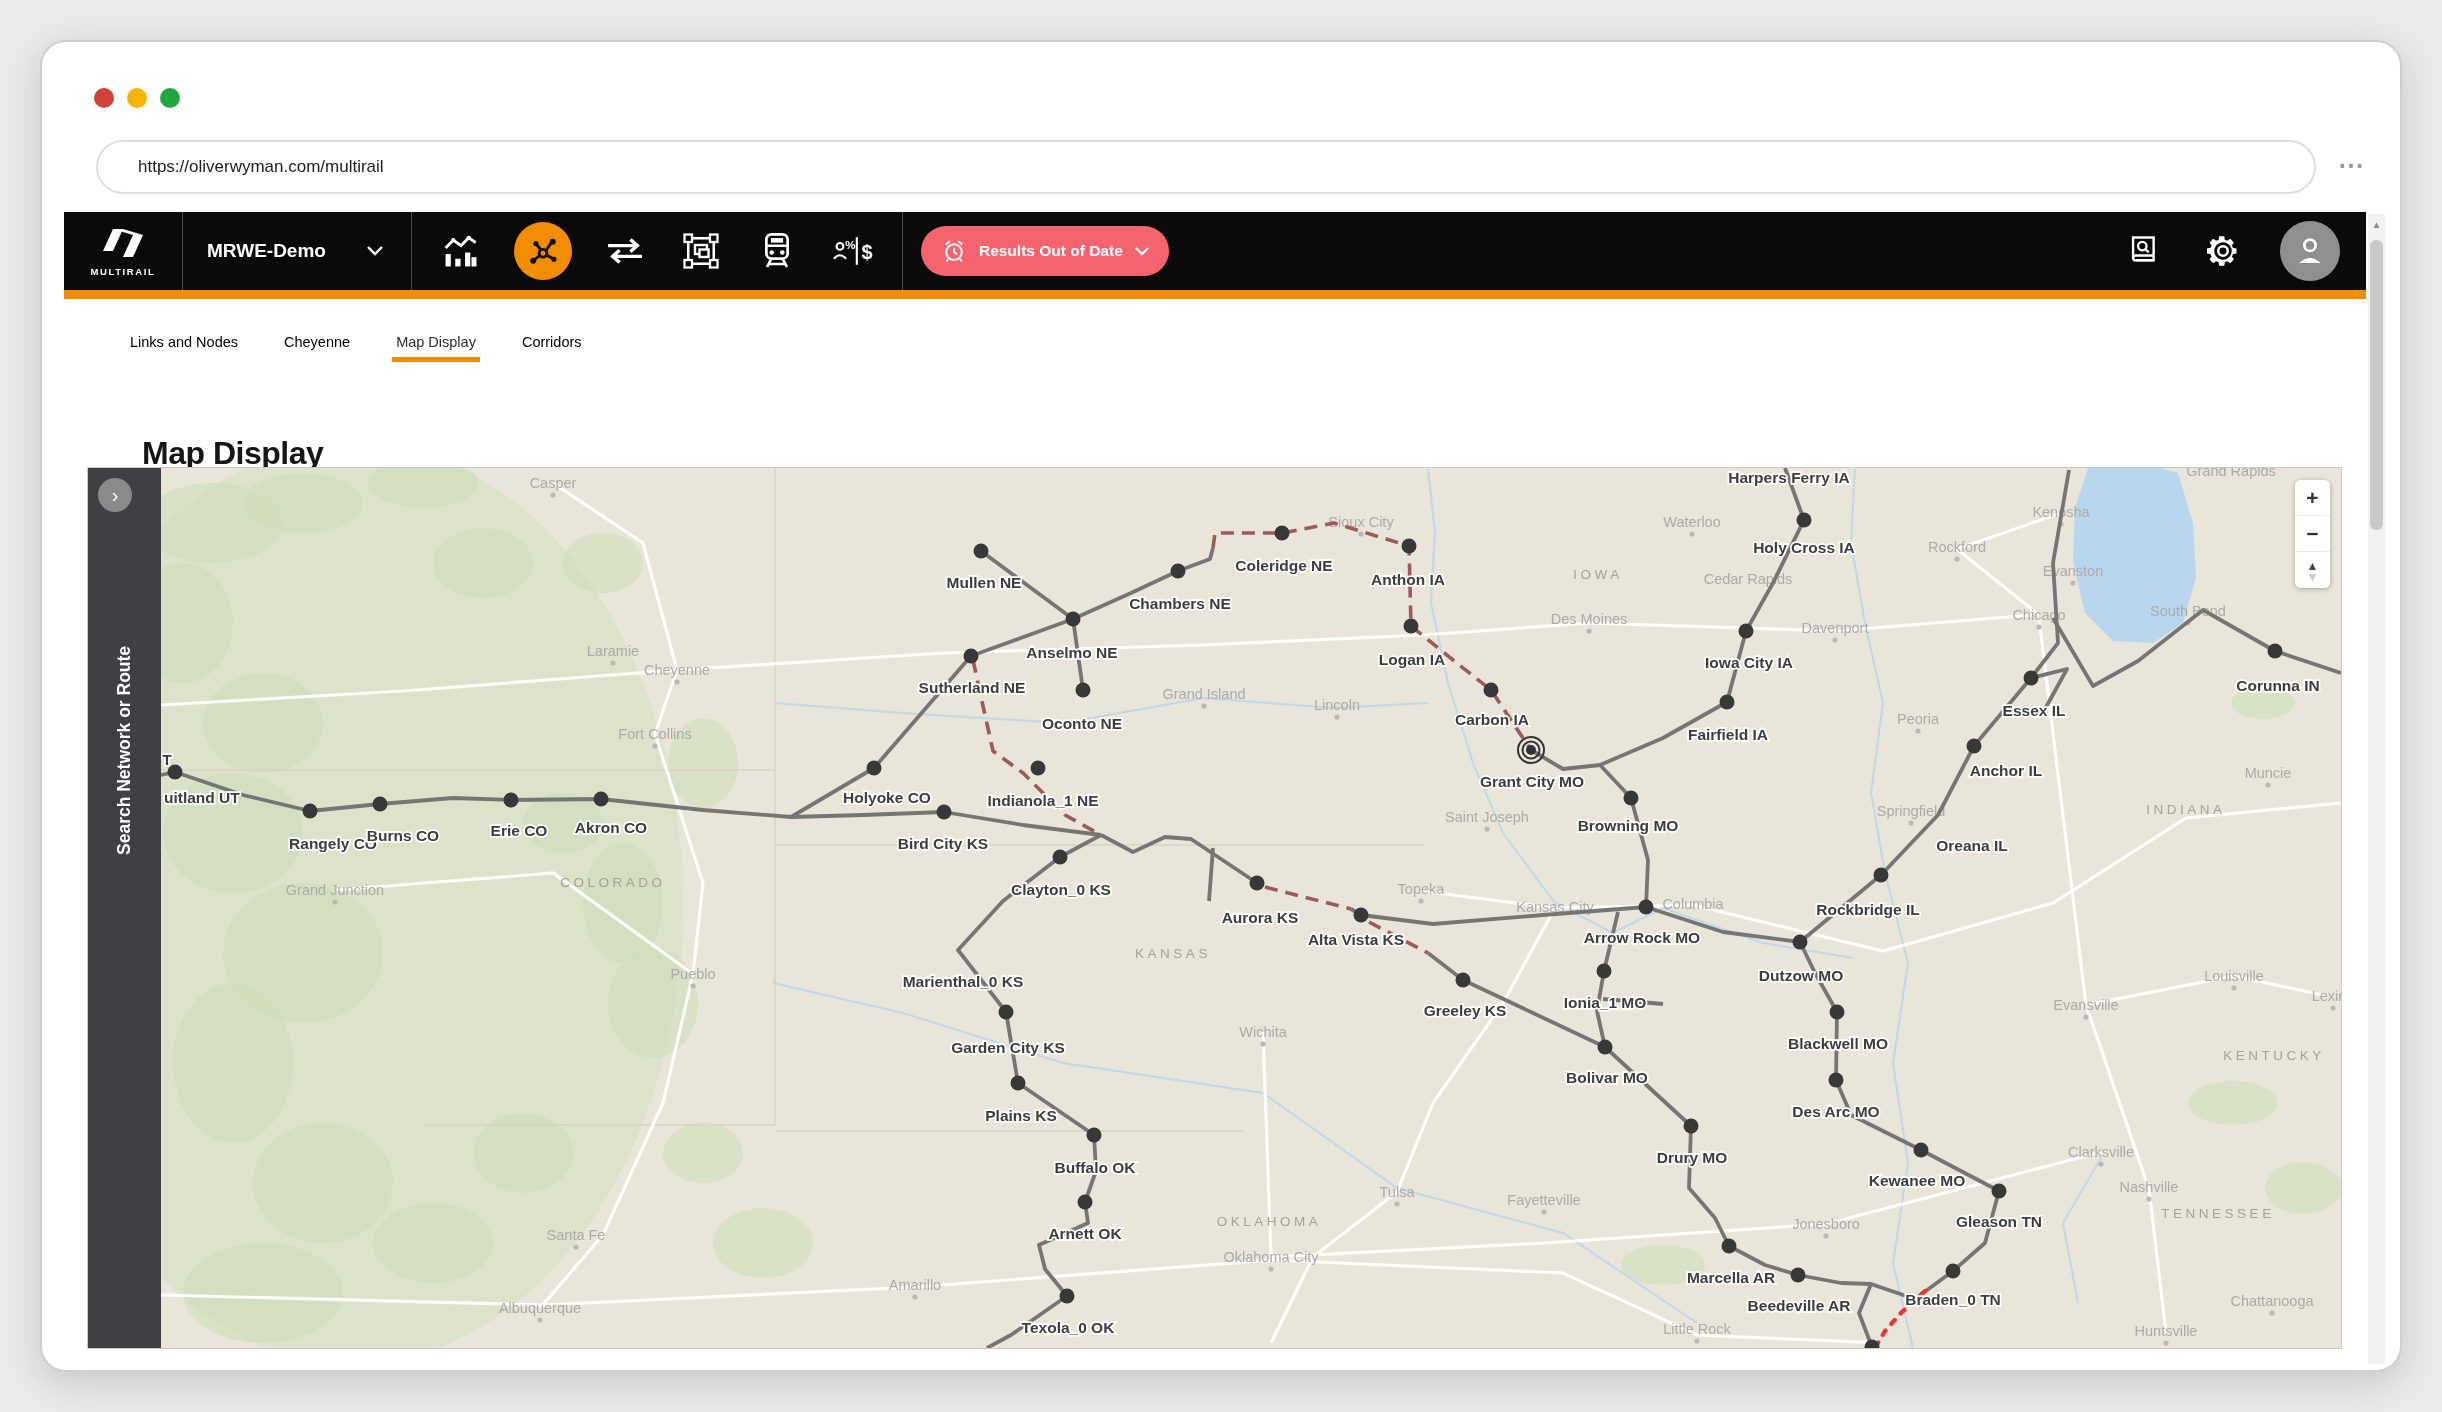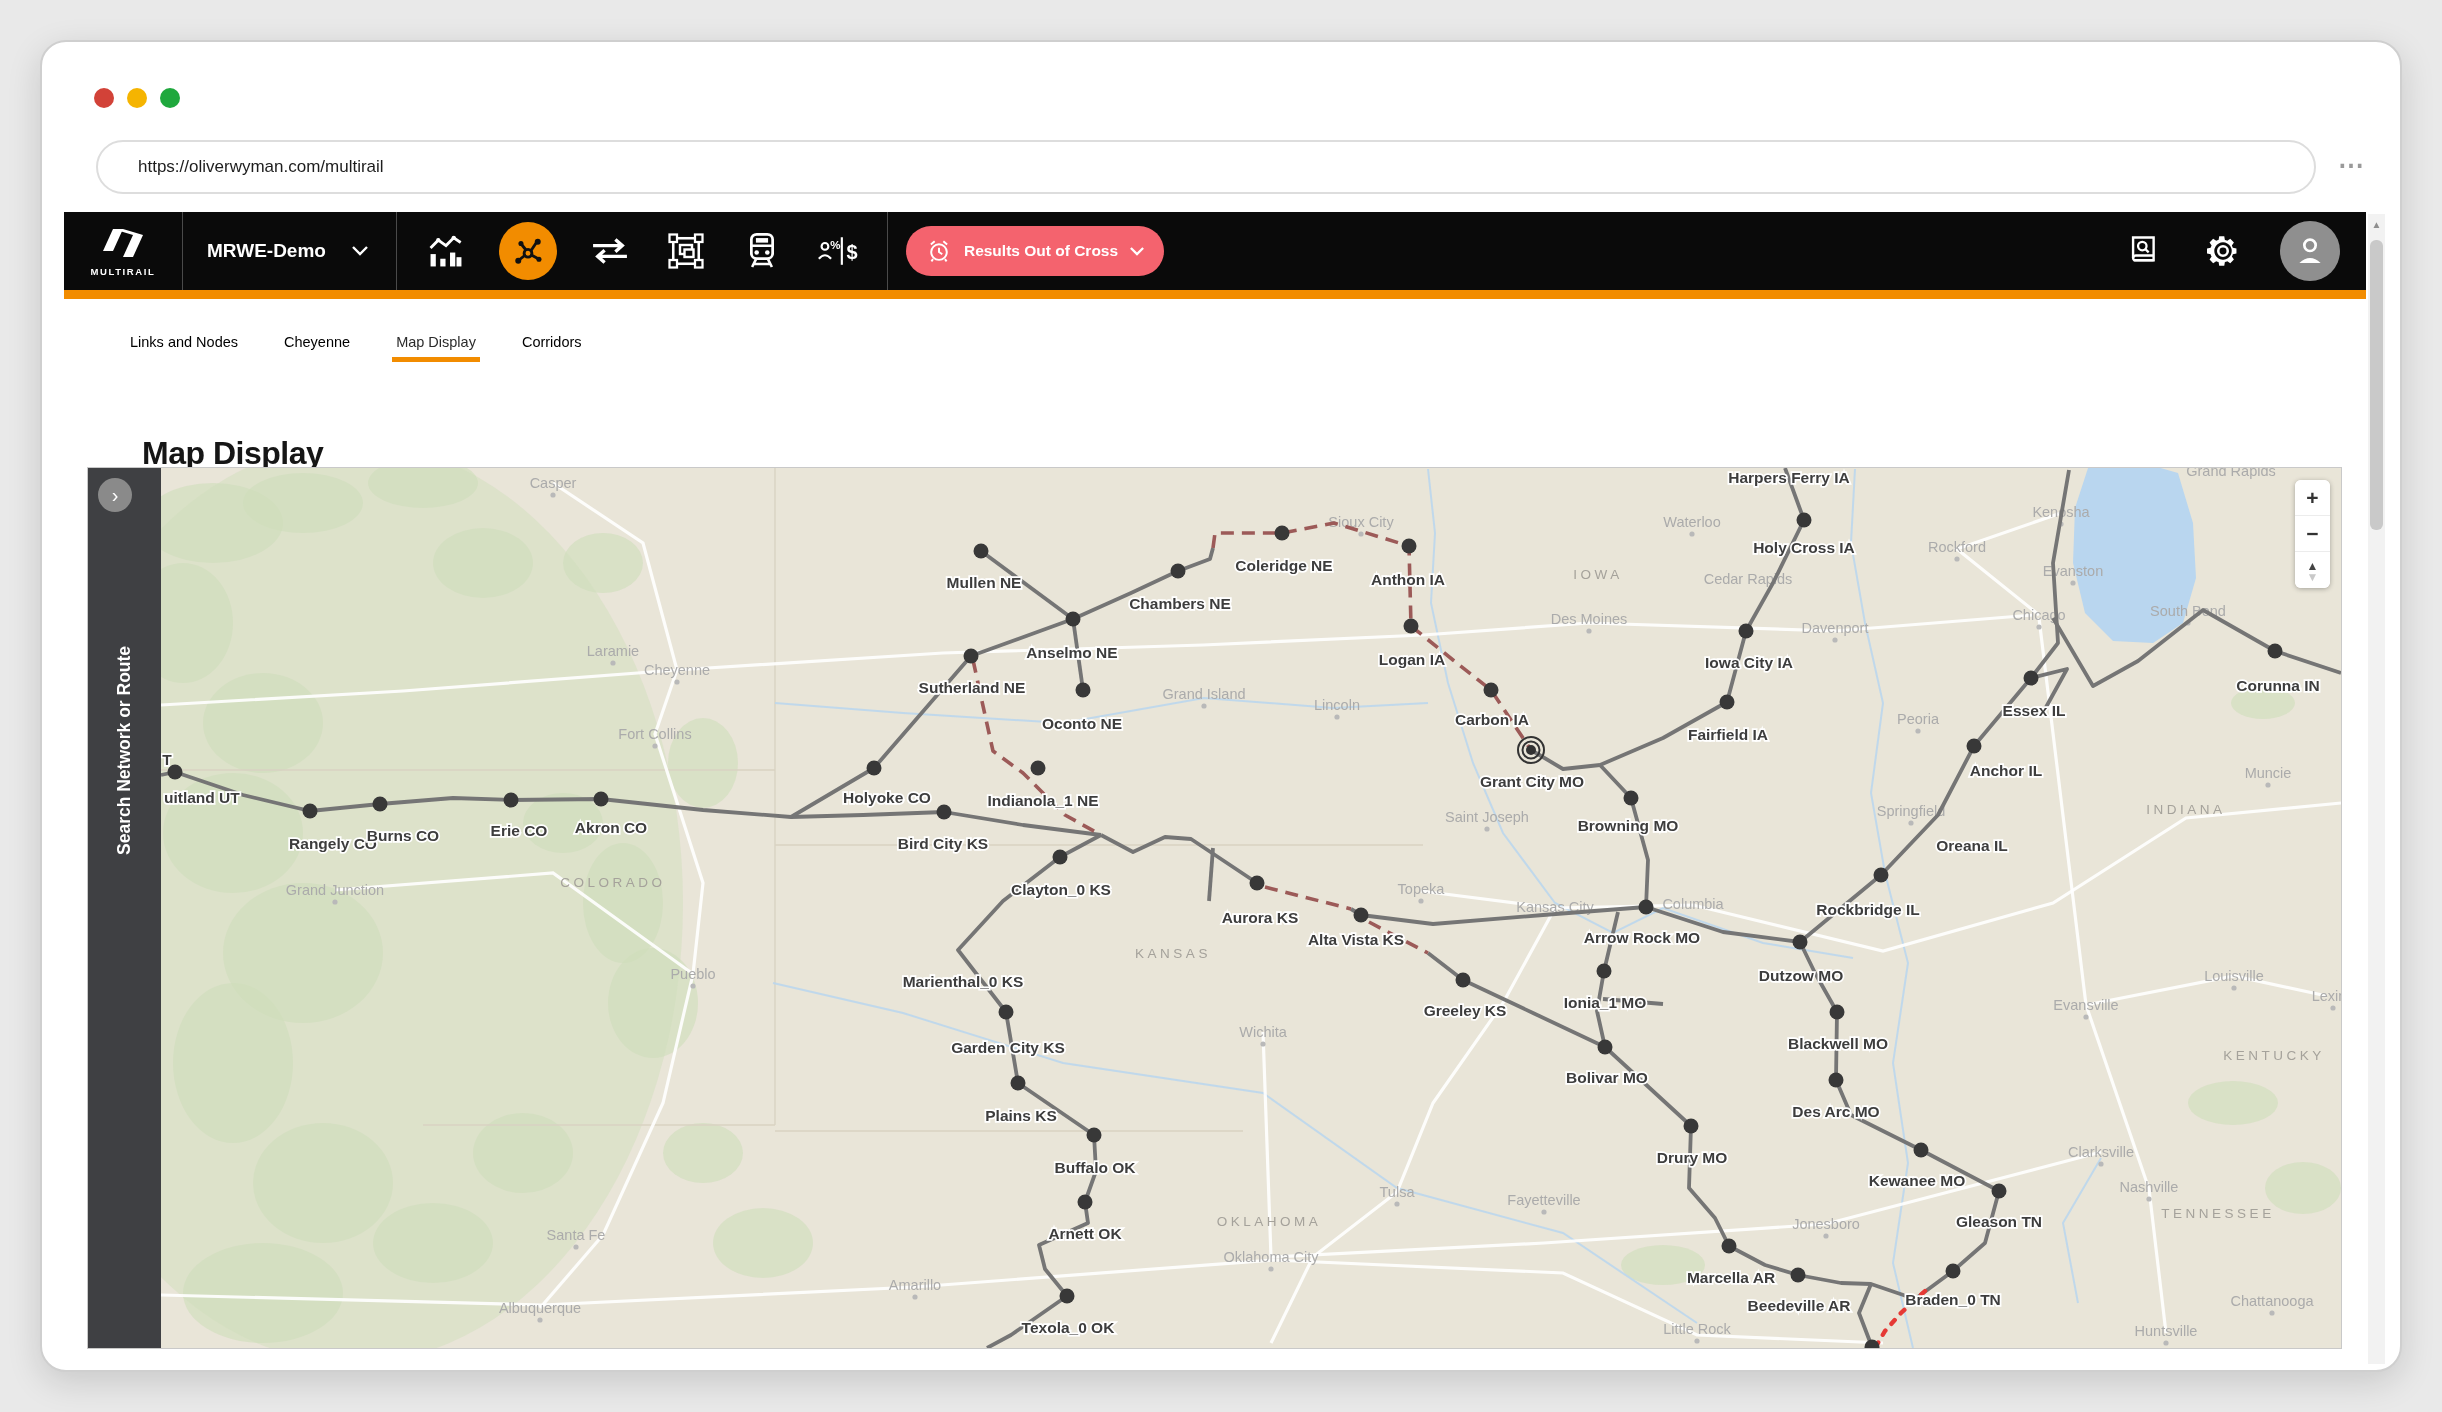--- a/index.html
+++ b/index.html
@@ -8,21 +8,21 @@
   
   .traffic{position:absolute;left:52px;top:46px;display:flex;gap:13px;}
   .traffic span{width:20px;height:20px;border-radius:50%;display:block;}
   .url-bar{position:absolute;left:54px;top:98px;width:2220px;height:54px;border:2px solid #ddd;border-radius:28px;display:flex;align-items:center;padding-left:40px;box-sizing:border-box;font-size:17px;color:#1d1d1d;background:#fff;}
   .menu-dots{position:absolute;left:2296px;top:108px;font-size:26px;color:#9a9a9a;letter-spacing:2px;font-weight:bold;}
   
   .appbar{position:absolute;left:22px;top:170px;width:2302px;height:78px;background:#0a0a0a;display:flex;align-items:center;}
   .brand{width:118px;display:flex;flex-direction:column;align-items:center;gap:5px;}
   .brand-name{color:#fff;font-size:9.5px;letter-spacing:1.6px;font-weight:600;}
   .vdiv{width:1px;height:78px;background:#4a4a4a;}
-  .scenario{display:flex;align-items:center;gap:26px;color:#fff;font-size:19px;font-weight:700;padding:0 28px 0 24px;}
+  .scenario{display:flex;align-items:center;gap:41px;color:#fff;font-size:19px;font-weight:700;padding:0 28px 0 24px;}
   .icon-row{display:flex;align-items:center;gap:30px;padding:0 26px;}
   .icon-btn{width:46px;height:46px;display:flex;align-items:center;justify-content:center;}
   .icon-btn.active{width:58px;height:58px;background:#F28C00;border-radius:50%;}
   .alert-btn{margin-left:18px;height:50px;border-radius:25px;background:#F4636E;display:flex;align-items:center;gap:12px;padding:0 20px;color:#fff;font-size:15.5px;font-weight:600;}
   .appbar .spacer{flex:1;}
   .right-icons{display:flex;align-items:center;gap:34px;padding-right:26px;}
   .avatar{width:60px;height:60px;border-radius:50%;background:#8f8f8f;display:flex;align-items:center;justify-content:center;}
   .orange-strip{position:absolute;left:22px;top:248px;width:2302px;height:9px;background:#F28C00;}
   
   .tabs{position:absolute;left:88px;top:292px;display:flex;gap:46px;}
@@ -143,21 +143,21 @@
         </div>
       </div>
       <div class="vdiv"></div>
       <div class="alert-btn">
         <svg width="26" height="26" viewBox="0 0 24 24">
           <circle cx="12" cy="13" r="7.2" fill="none" stroke="#fff" stroke-width="1.8"></circle>
           <path d="M12 9 V13 L15 15" fill="none" stroke="#fff" stroke-width="1.8"></path>
           <path d="M4.5 6 L8 3 M19.5 6 L16 3" stroke="#fff" stroke-width="1.8" fill="none"></path>
           <path d="M6.5 19.5 L5 21.5 M17.5 19.5 L19 21.5" stroke="#fff" stroke-width="1.8" fill="none"></path>
         </svg>
-        <span>Results Out of Cross</span>
+        <span>Results Out of Date</span>
         <svg width="14" height="9" viewBox="0 0 16 10">
             <polyline points="1,1 8,8 15,1" fill="none" stroke="#fff" stroke-width="2.6"></polyline>
           </svg>
       </div>
       <div class="spacer"></div>
       <div class="right-icons">
         <div class="icon-btn">
           <svg width="34" height="34" viewBox="0 0 24 24">
             <path d="M5 2.5 H19.5 V18.5 H5.8 A1.9 1.9 0 0 1 5 17 Z" fill="none" stroke="#fff" stroke-width="1.7"></path>
             <path d="M5 17 A1.9 1.9 0 0 1 6.9 15.2 H19.5" fill="none" stroke="#fff" stroke-width="1.7"></path>

